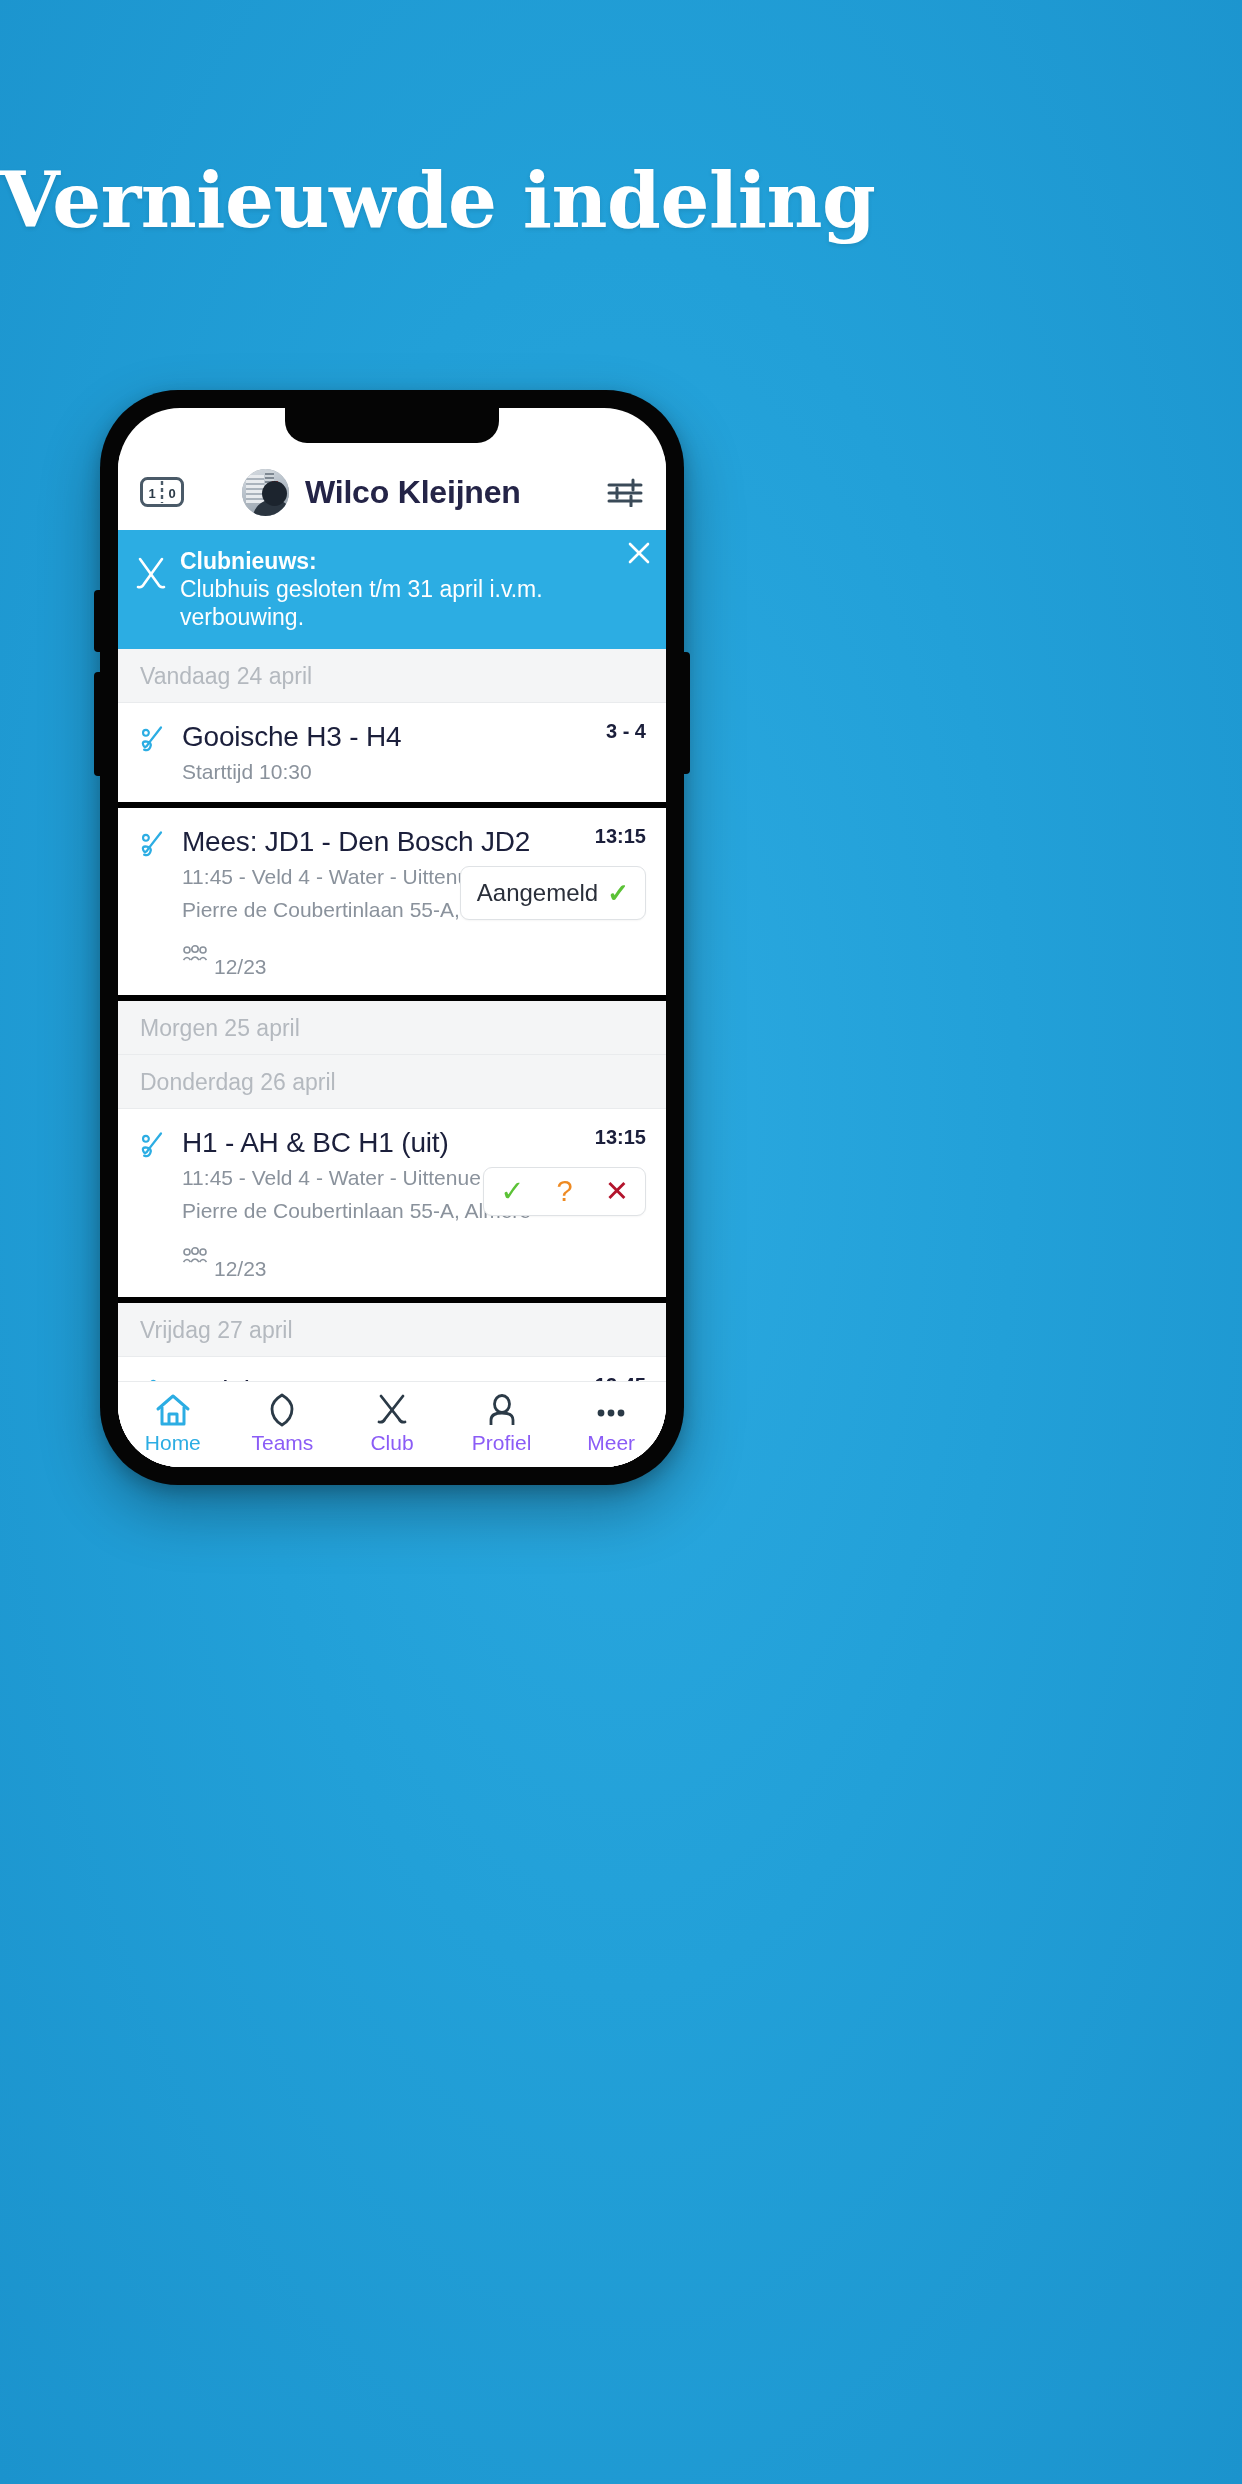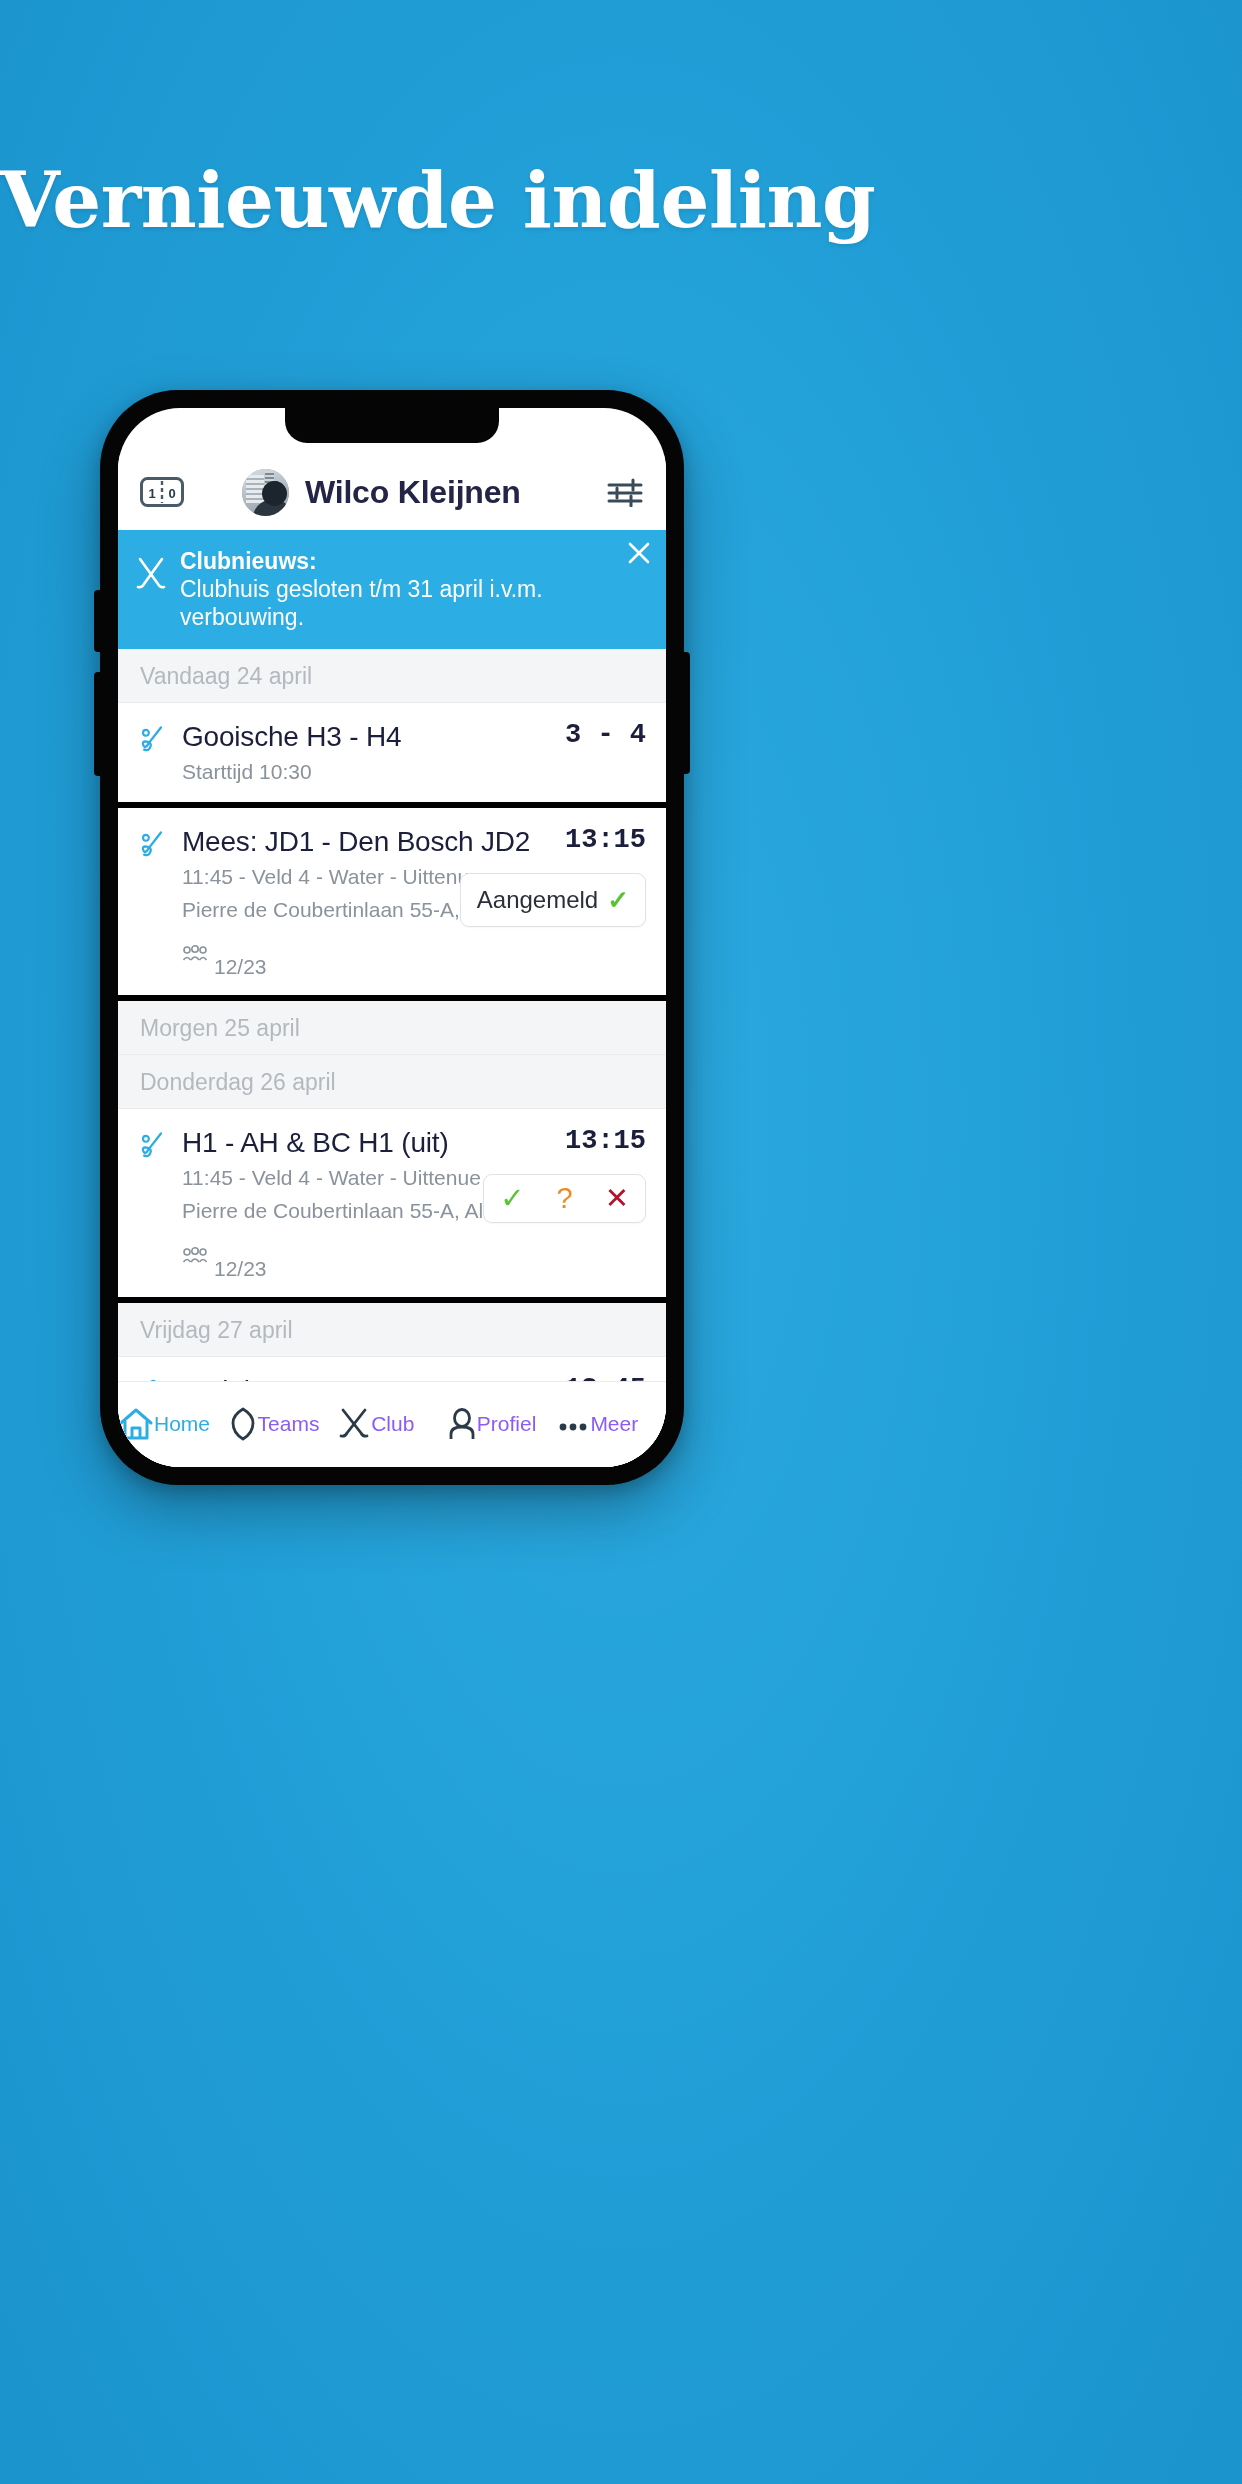--- a/index.html
+++ b/index.html
@@ -117,21 +117,21 @@
     white-space:nowrap;
   }
   .event-sub{ font-size:21px; color:#8a929c; margin-top:5px; line-height:1.32; white-space:nowrap;}
   .attend-line{ display:flex; align-items:center; margin-top:4px; gap:6px; }
   .attend-line .people{ width:26px; height:18px; }
   .attend-line .cnt{ font-size:21px; color:#8a929c;margin-top:28px; }
   .event-right{
     flex:0 0 auto; display:flex; flex-direction:column; align-items:flex-end;
     padding-left:10px;
   }
-  .event-time{ font-size:27px; font-weight:700; color:#1b1f3b; white-space:nowrap;font-family:Liberation Mono, monospace; }
+  .event-time{ font-size:20px; font-weight:700; color:#1b1f3b; white-space:nowrap; }
   .btn-outline{
     margin-top:18px; border:1px solid #dfe2e5; border-radius:9px;
     background:#fff; padding:12px 16px; font-size:24px; color:#2a2f3a;
     display:flex; align-items:center; gap:9px; white-space:nowrap;
     box-shadow:0 1px 2px rgba(0,0,0,.04); cursor:pointer;
   }
   .btn-outline .tick{ color:#5bc236; font-size:26px; font-weight:700; line-height:1; }
   .btn-group{
     margin-top:18px; border:1px solid #dfe2e5; border-radius:9px; background:#fff;
     display:flex; align-items:center; box-shadow:0 1px 2px rgba(0,0,0,.04);
@@ -143,21 +143,21 @@
   .g-maybe{ color:#ee8a22; font-weight:700; }
   .g-no{ color:#b3142c; }
 
   
   .tabbar{
     position:absolute; left:0; bottom:0; width:100%; height:86px;
     background:#fff; border-top:1px solid #e9ebed;
     display:flex; align-items:center; justify-content:space-around;
     padding-bottom:6px;
   }
-  .tab{ display:flex; flex-direction:row; align-items:center; width:20%; cursor:pointer; }
+  .tab{ display:flex; flex-direction:column; align-items:center; width:20%; cursor:pointer; }
   .tab .ic{ height:38px; display:flex; align-items:flex-end; }
   .tab .lbl{ font-size:21px; color:#8b5cf6; margin-top:4px; }
   .tab.active .lbl{ color:#2cade3; }
 </style>
 </head>
 <body>
 
 <div class="hero-title">Vernieuwde indeling</div>
 
 <div class="phone">

